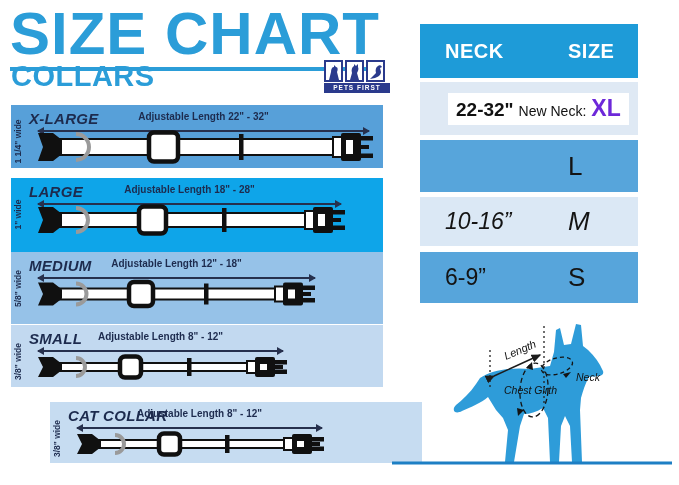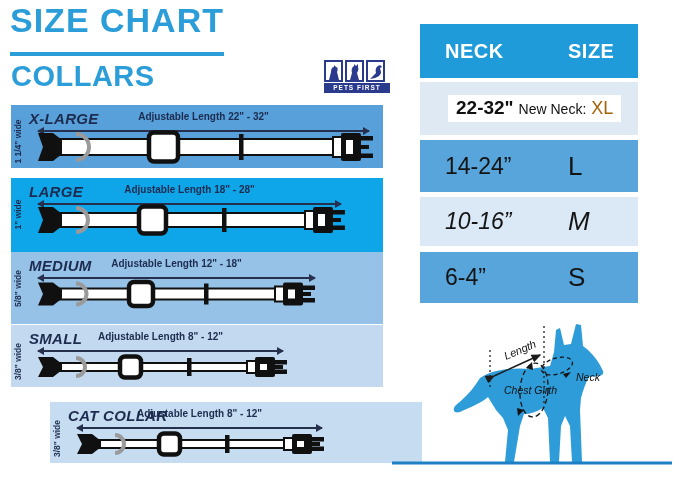--- a/index.html
+++ b/index.html
@@ -1,21 +1,21 @@
 <!DOCTYPE html>
 <html><head>
 <meta charset="utf-8">
 <style>
   html,body{margin:0;padding:0;background:#fff;}
   .page{position:relative;width:679px;height:485px;background:#ffffff;overflow:hidden;
         border-right:1px solid #cfcfcf;border-bottom:1px solid #d9d9d9;
         font-family:"Liberation Sans", sans-serif;}
   
-  .title{position:absolute;left:10px;top:2px;font-size:34px;font-weight:800;letter-spacing:1px;
-         color:#2b9dd8;border-bottom:4px solid #2b9dd8;padding-bottom:14px;line-height:1.06;}
+  .title{position:absolute;left:10px;top:2px;font-size:60px;font-weight:800;letter-spacing:1px;
+         color:#2b9dd8;border-bottom:4px solid #2b9dd8;padding-bottom:1px;line-height:1.06;}
   .subtitle{position:absolute;left:11px;top:60px;font-size:29px;font-weight:800;letter-spacing:.5px;color:#2b9dd8;}
   .logo{position:absolute;left:324px;top:60px;width:68px;height:37px;}
   .logo-boxes{display:flex;gap:2px;}
   .logo-box{width:19px;height:22px;background:#fff;border:2px solid #2a3a8c;box-sizing:border-box;
             display:flex;align-items:flex-end;justify-content:center;}
   .logo-bar{margin-top:1px;width:66px;height:10px;background:#2a3a8c;color:#fff;font-size:6.5px;
             font-weight:bold;letter-spacing:1px;text-align:center;line-height:10px;}
   
   .band{position:absolute;left:11px;width:372px;}
   .b1{top:105px;height:63px;background:#57a0d9;}
@@ -44,21 +44,21 @@
   .th-neck{margin-left:25px;} .th-size{position:absolute;left:148px;}
   .r-xl{top:82px;height:53px;background:#dfe9f4;}
   .r-l {top:140px;height:52px;background:#57a5db;}
   .r-m {top:197px;height:49px;background:#dbe8f5;font-style:italic;}
   .r-s {top:252px;height:51px;background:#57a5db;}
   .neck-val{margin-left:25px;font-size:23px;color:#141414;}
   .size-val{position:absolute;left:148px;font-size:26px;color:#141414;}
   .hl-box{margin-left:28px;background:#fff;padding:2px 8px 3px 8px;display:flex;align-items:baseline;gap:5px;}
   .hl-neck{font-size:19px;font-weight:800;color:#111;}
   .hl-note{font-size:14px;color:#111;}
-  .hl-size{font-size:18px;font-weight:400;color:#a16207;}
+  .hl-size{font-size:23px;font-weight:700;color:#6d28d9;}
   
   .dogfig{position:absolute;left:392px;top:318px;}
 </style>
 </head>
 <body>
 
 <div class="page">
 
   <div class="title">SIZE CHART</div>
   <div class="subtitle">COLLARS</div>
@@ -191,29 +191,28 @@
 
   <div class="trow r-xl">
     <div class="hl-box">
       <span class="hl-neck">22-32"</span>
       <span class="hl-note">New Neck:</span>
       <span class="hl-size">XL</span>
     </div>
   </div>
 
   <div class="trow r-l">
-    <span class="neck-val">14-24”</span>
     <span class="size-val">L</span>
   </div>
   <div class="trow r-m">
     <span class="neck-val">10-16”</span>
     <span class="size-val">M</span>
   </div>
   <div class="trow r-s">
-    <span class="neck-val">6-4”</span>
+    <span class="neck-val">6-9”</span>
     <span class="size-val">S</span>
   </div>
 
   <svg class="dogfig" width="284" height="150" viewBox="0 0 284 150">
     <defs>
       <marker id="ah" markerWidth="8" markerHeight="8" refX="6" refY="3" orient="auto">
         <path d="M0,0 L7,3 L0,6 Z" fill="#1c1c1c"></path>
       </marker>
     </defs>
 

